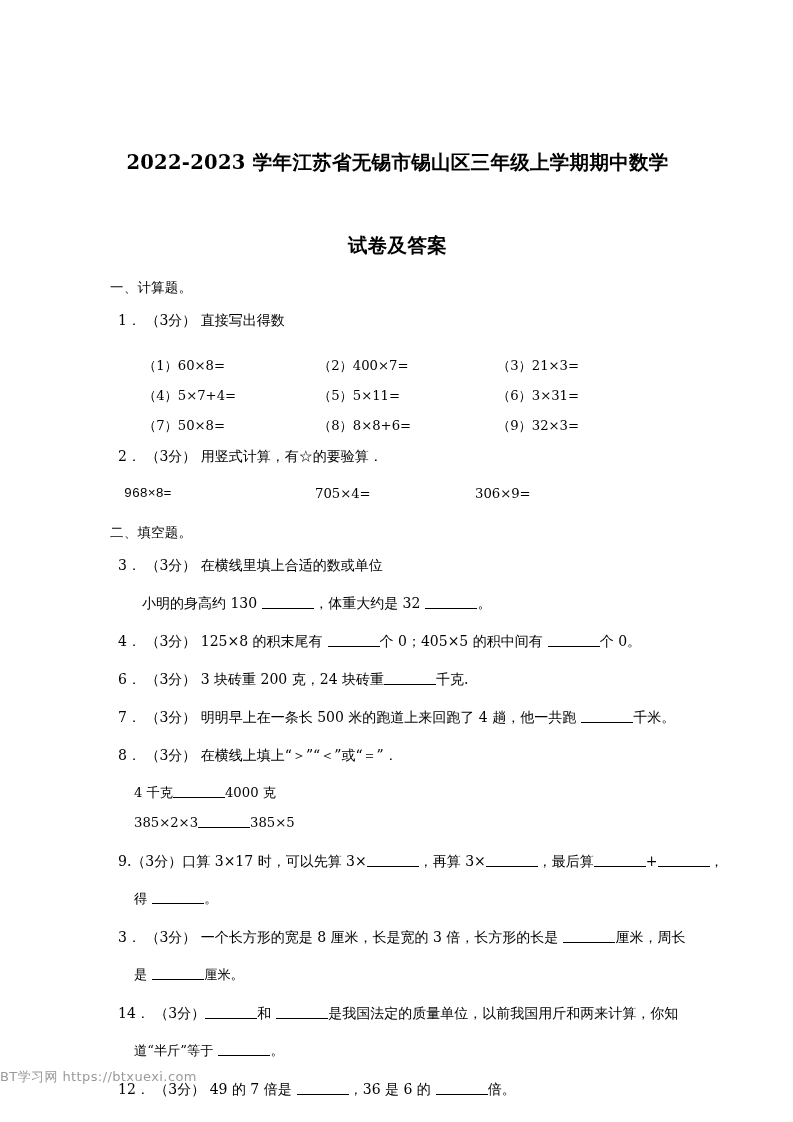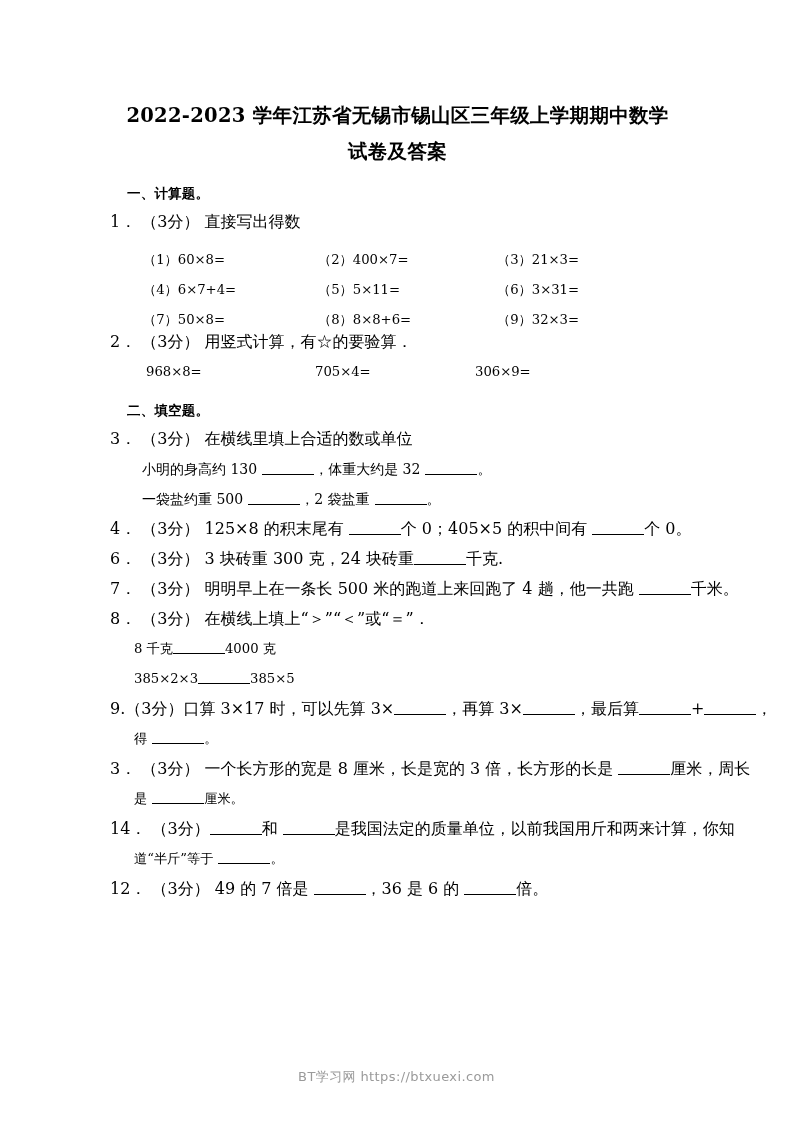--- a/index.html
+++ b/index.html
@@ -29,37 +29,36 @@
   }
 
   
   .title {
     text-align: center;
     font-size: 19.5px;
     font-weight: bold;
     line-height: 36px;
     letter-spacing: 0.3px;
   }
-  .title-line { display: block; }
+  .title-line { display: block; margin-top: 47px; }
 
   
   .sec-head {
     font-size: 13.5px;
-    font-weight: bold;
+    font-weight: normal;
     margin-top: 15px;
     margin-bottom: 4px;
     letter-spacing: 0.2px;
-    margin-left: 17px;
   }
 
   
   .q {
-    font-size: 16px;
-    line-height: 30px;
-    margin: 0;
+    font-size: 14px;
+    line-height: 30px;
+    margin: 8px;
     white-space: nowrap;
   }
   .qnum { }
   .pts { }
 
   
   .sub {
     font-size: 14px;
     line-height: 30px;
     padding-left: 32px;
@@ -78,41 +77,40 @@
     height: 30px;
     font-size: 13.2px;
     line-height: 30px;
   }
   .row3 > span { position: absolute; top: 8px; white-space: nowrap; }
   .c1 { left: 33px; }
   .c2 { left: 208px; }
   .c3 { left: 387px; }
 
   .row3v > span { position: absolute; top: 0; white-space: nowrap; }
-  .v1 { left: 36px; }
+  .v1 { left: 14px; font-family: Liberation Mono, monospace; }
   .v2 { left: 205px; text-align: right; }
   .v3 { left: 365px; }
 
   
   .blank {
     display: inline-block;
     border-bottom: 1px solid #000;
     height: 13px;
     vertical-align: -1px;
   }
   .b-m  { width: 52px; }
   .sp   { display: inline-block; width: 5px; }
 
   
   .footer {
     position: absolute;
     left: 0;
     top: 1068px;
     width: 793px;
-    text-align: center;
     font-family: "DejaVu Sans", "Liberation Sans", sans-serif;
     font-size: 13px;
     color: #9a9a9a;
     letter-spacing: 0.4px;
   }
 </style>
 </head>
 <body>
 
 <div class="page">
@@ -130,21 +128,21 @@
       <span class="pts">（3分）</span>
       <span>直接写出得数</span>
     </div>
 
     <div class="row3">
       <span class="c1">（1）60×8=</span>
       <span class="c2">（2）400×7=</span>
       <span class="c3">（3）21×3=</span>
     </div>
     <div class="row3">
-      <span class="c1">（4）6×7+4=</span>
+      <span class="c1">（4）5×7+4=</span>
       <span class="c2">（5）5×11=</span>
       <span class="c3">（6）3×31=</span>
     </div>
     <div class="row3">
       <span class="c1">（7）50×8=</span>
       <span class="c2">（8）8×8+6=</span>
       <span class="c3">（9）32×3=</span>
     </div>
 
     <div class="q">
@@ -162,50 +160,47 @@
     <div class="sec-head">二、填空题。</div>
 
     <div class="q">
       <span>3．</span>
       <span>（3分）</span>
       <span>在横线里填上合适的数或单位</span>
     </div>
     <div class="sub">
       <span>小明的身高约 130</span><span class="sp"></span><span class="blank b-m"></span><span>，体重大约是 32</span><span class="sp"></span><span class="blank b-m"></span><span>。</span>
     </div>
-    <div class="sub">
-      <span>一袋盐约重 500</span><span class="sp"></span><span class="blank b-m"></span><span>，2 袋盐重</span><span class="sp"></span><span class="blank b-m"></span><span>。</span>
-    </div>
 
     <div class="q">
       <span>4．</span>
       <span>（3分）</span>
       <span>125×8 的积末尾有</span><span class="sp"></span><span class="blank b-m"></span><span>个 0；405×5 的积中间有</span><span class="sp"></span><span class="blank b-m"></span><span>个 0。</span>
     </div>
 
 
     <div class="q">
       <span>6．</span>
       <span>（3分）</span>
-      <span>3 块砖重 300 克，24 块砖重</span><span class="blank b-m"></span><span>千克.</span>
+      <span>3 块砖重 200 克，24 块砖重</span><span class="blank b-m"></span><span>千克.</span>
     </div>
 
     <div class="q">
       <span>7．</span>
       <span>（3分）</span>
       <span>明明早上在一条长 500 米的跑道上来回跑了 4 趟，他一共跑</span><span class="sp"></span><span class="blank b-m"></span><span>千米。</span>
     </div>
 
     <div class="q">
       <span>8．</span>
       <span>（3分）</span>
       <span>在横线上填上“＞”“＜”或“＝”．</span>
     </div>
     <div class="sub2">
-      <span>8 千克</span><span class="blank b-m"></span><span>4000 克</span>
+      <span>4 千克</span><span class="blank b-m"></span><span>4000 克</span>
     </div>
     <div class="sub2">
       <span>385×2×3</span><span class="blank b-m"></span><span>385×5</span>
     </div>
 
     <div class="q">
       <span>9.</span><span>（3分）</span><span>口算 3×17 时，可以先算 3×</span><span class="blank b-m"></span><span>，再算 3×</span><span class="blank b-m"></span><span>，最后算</span><span class="blank b-m"></span><span>+</span><span class="blank b-m"></span><span>，</span>
     </div>
     <div class="sub2">
       <span>得</span><span class="sp"></span><span class="blank b-m"></span><span>。</span>

